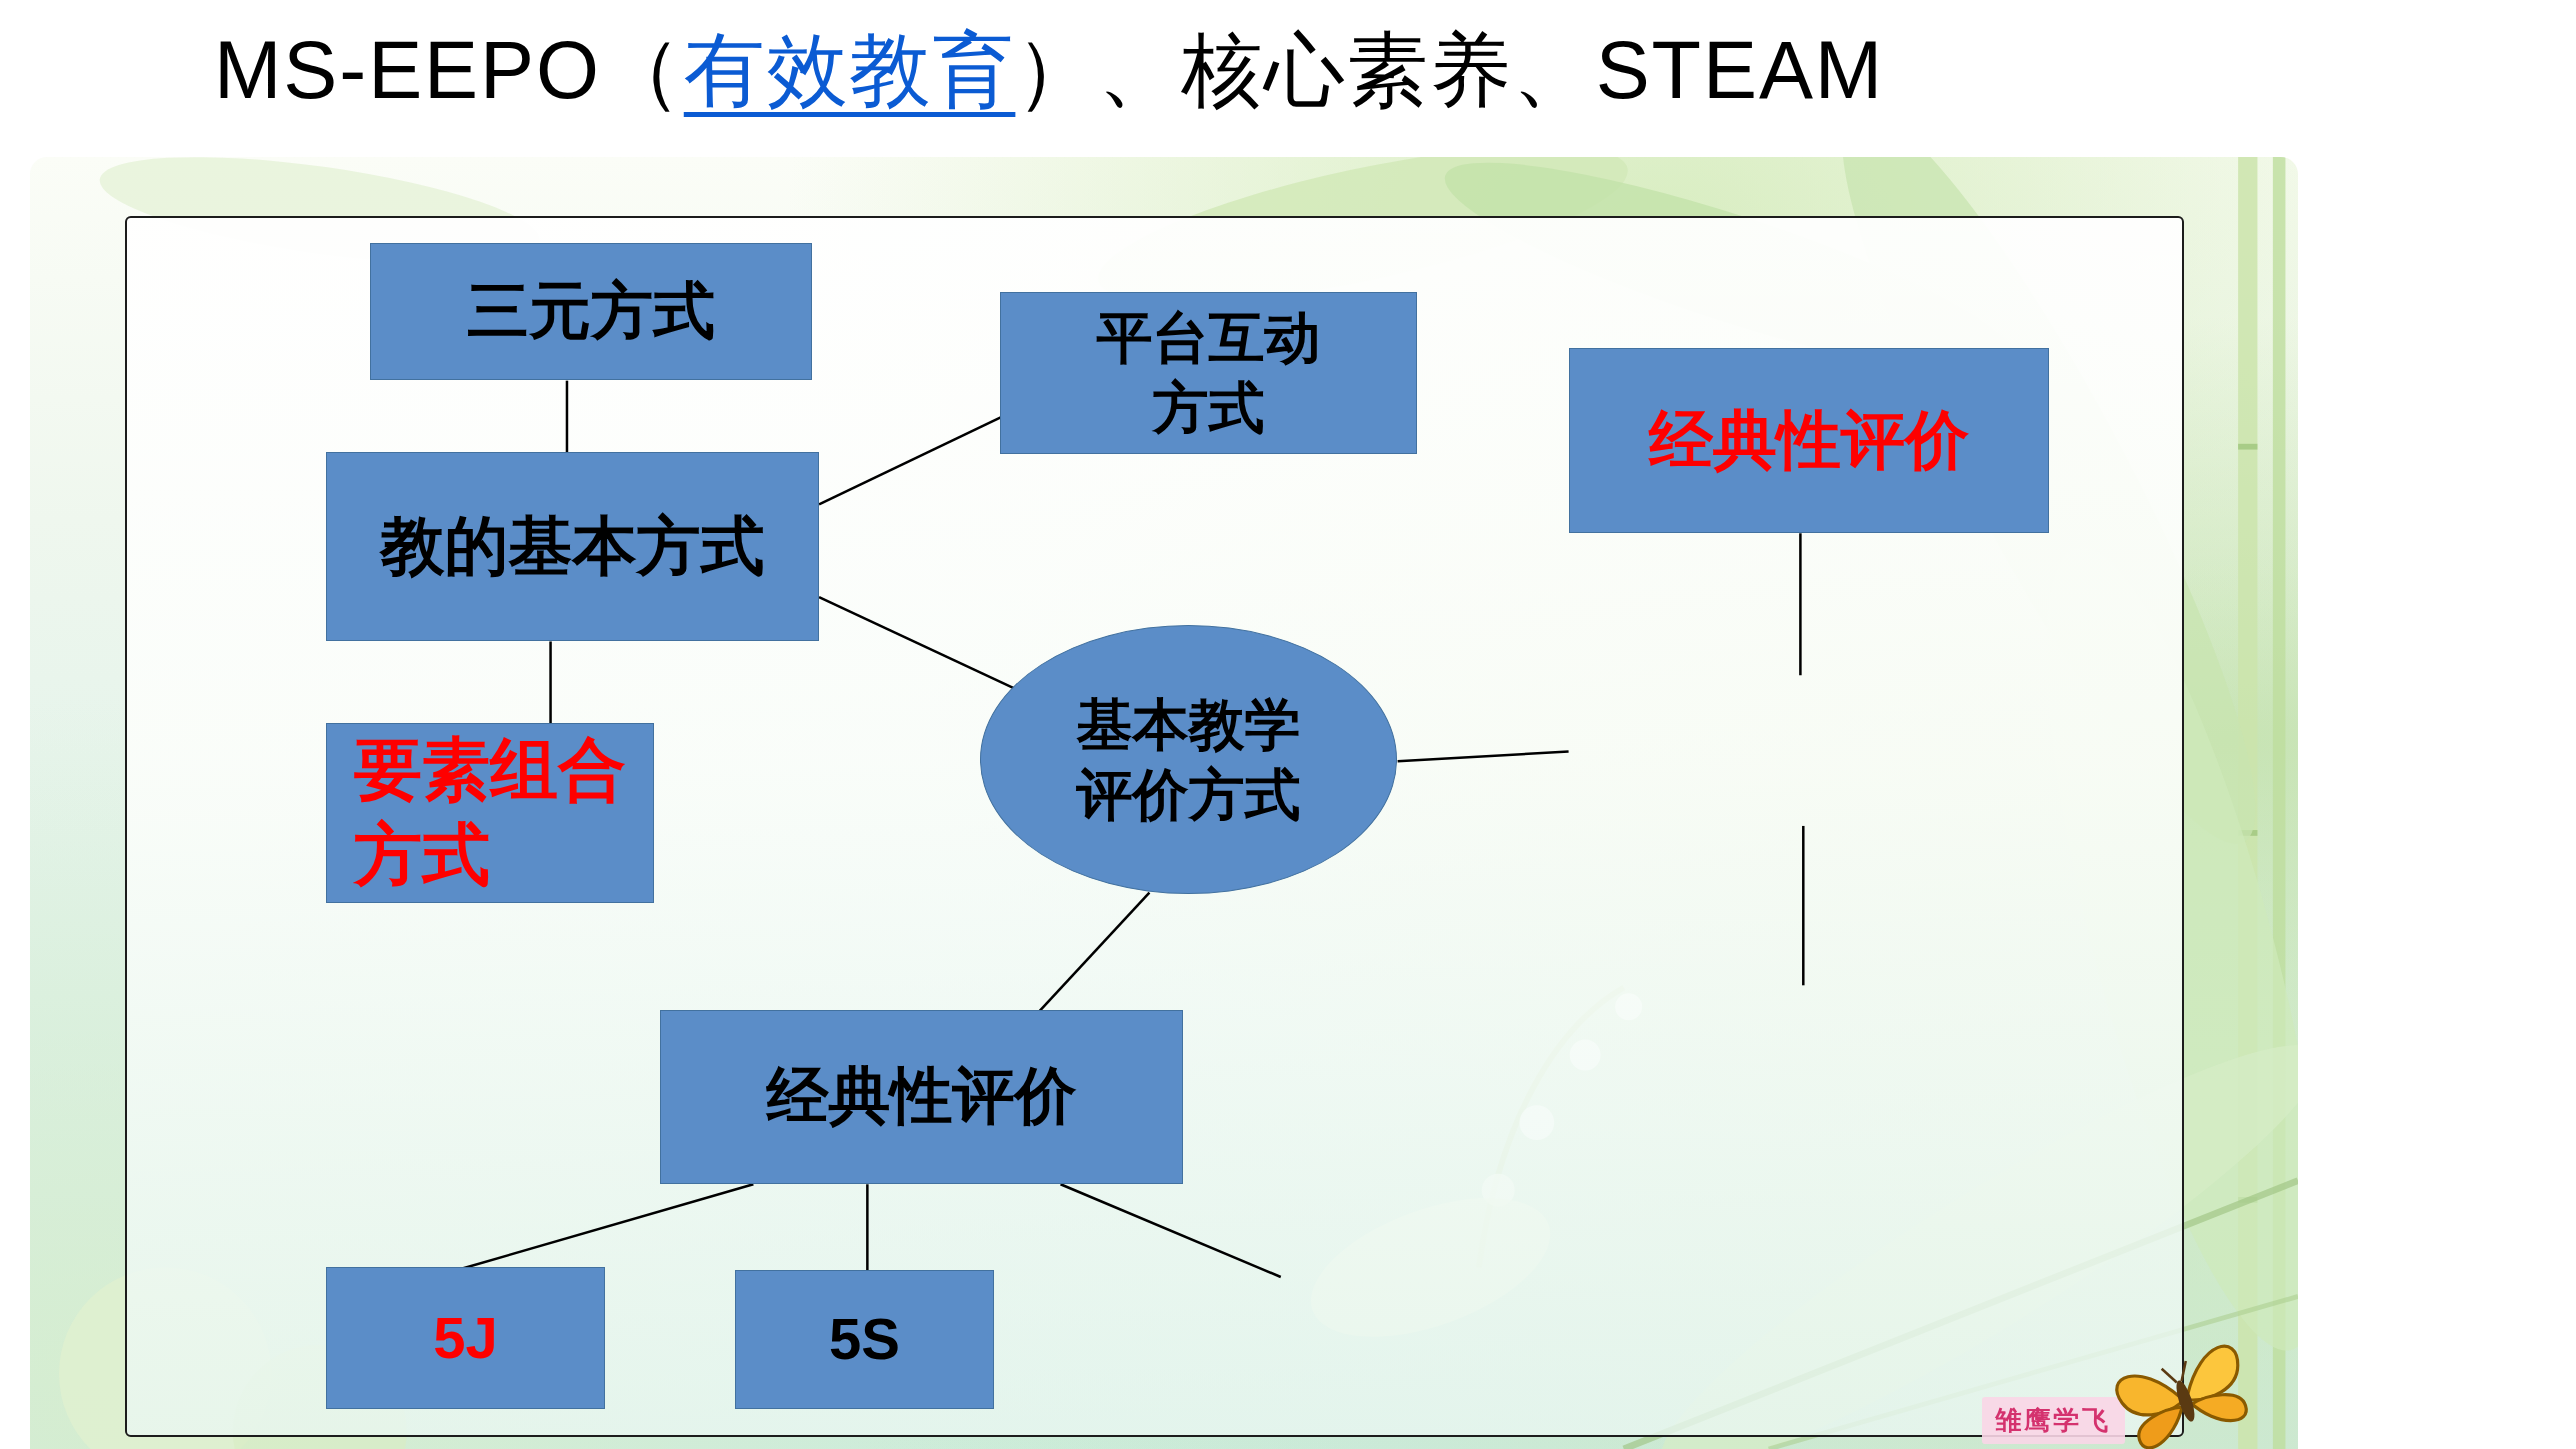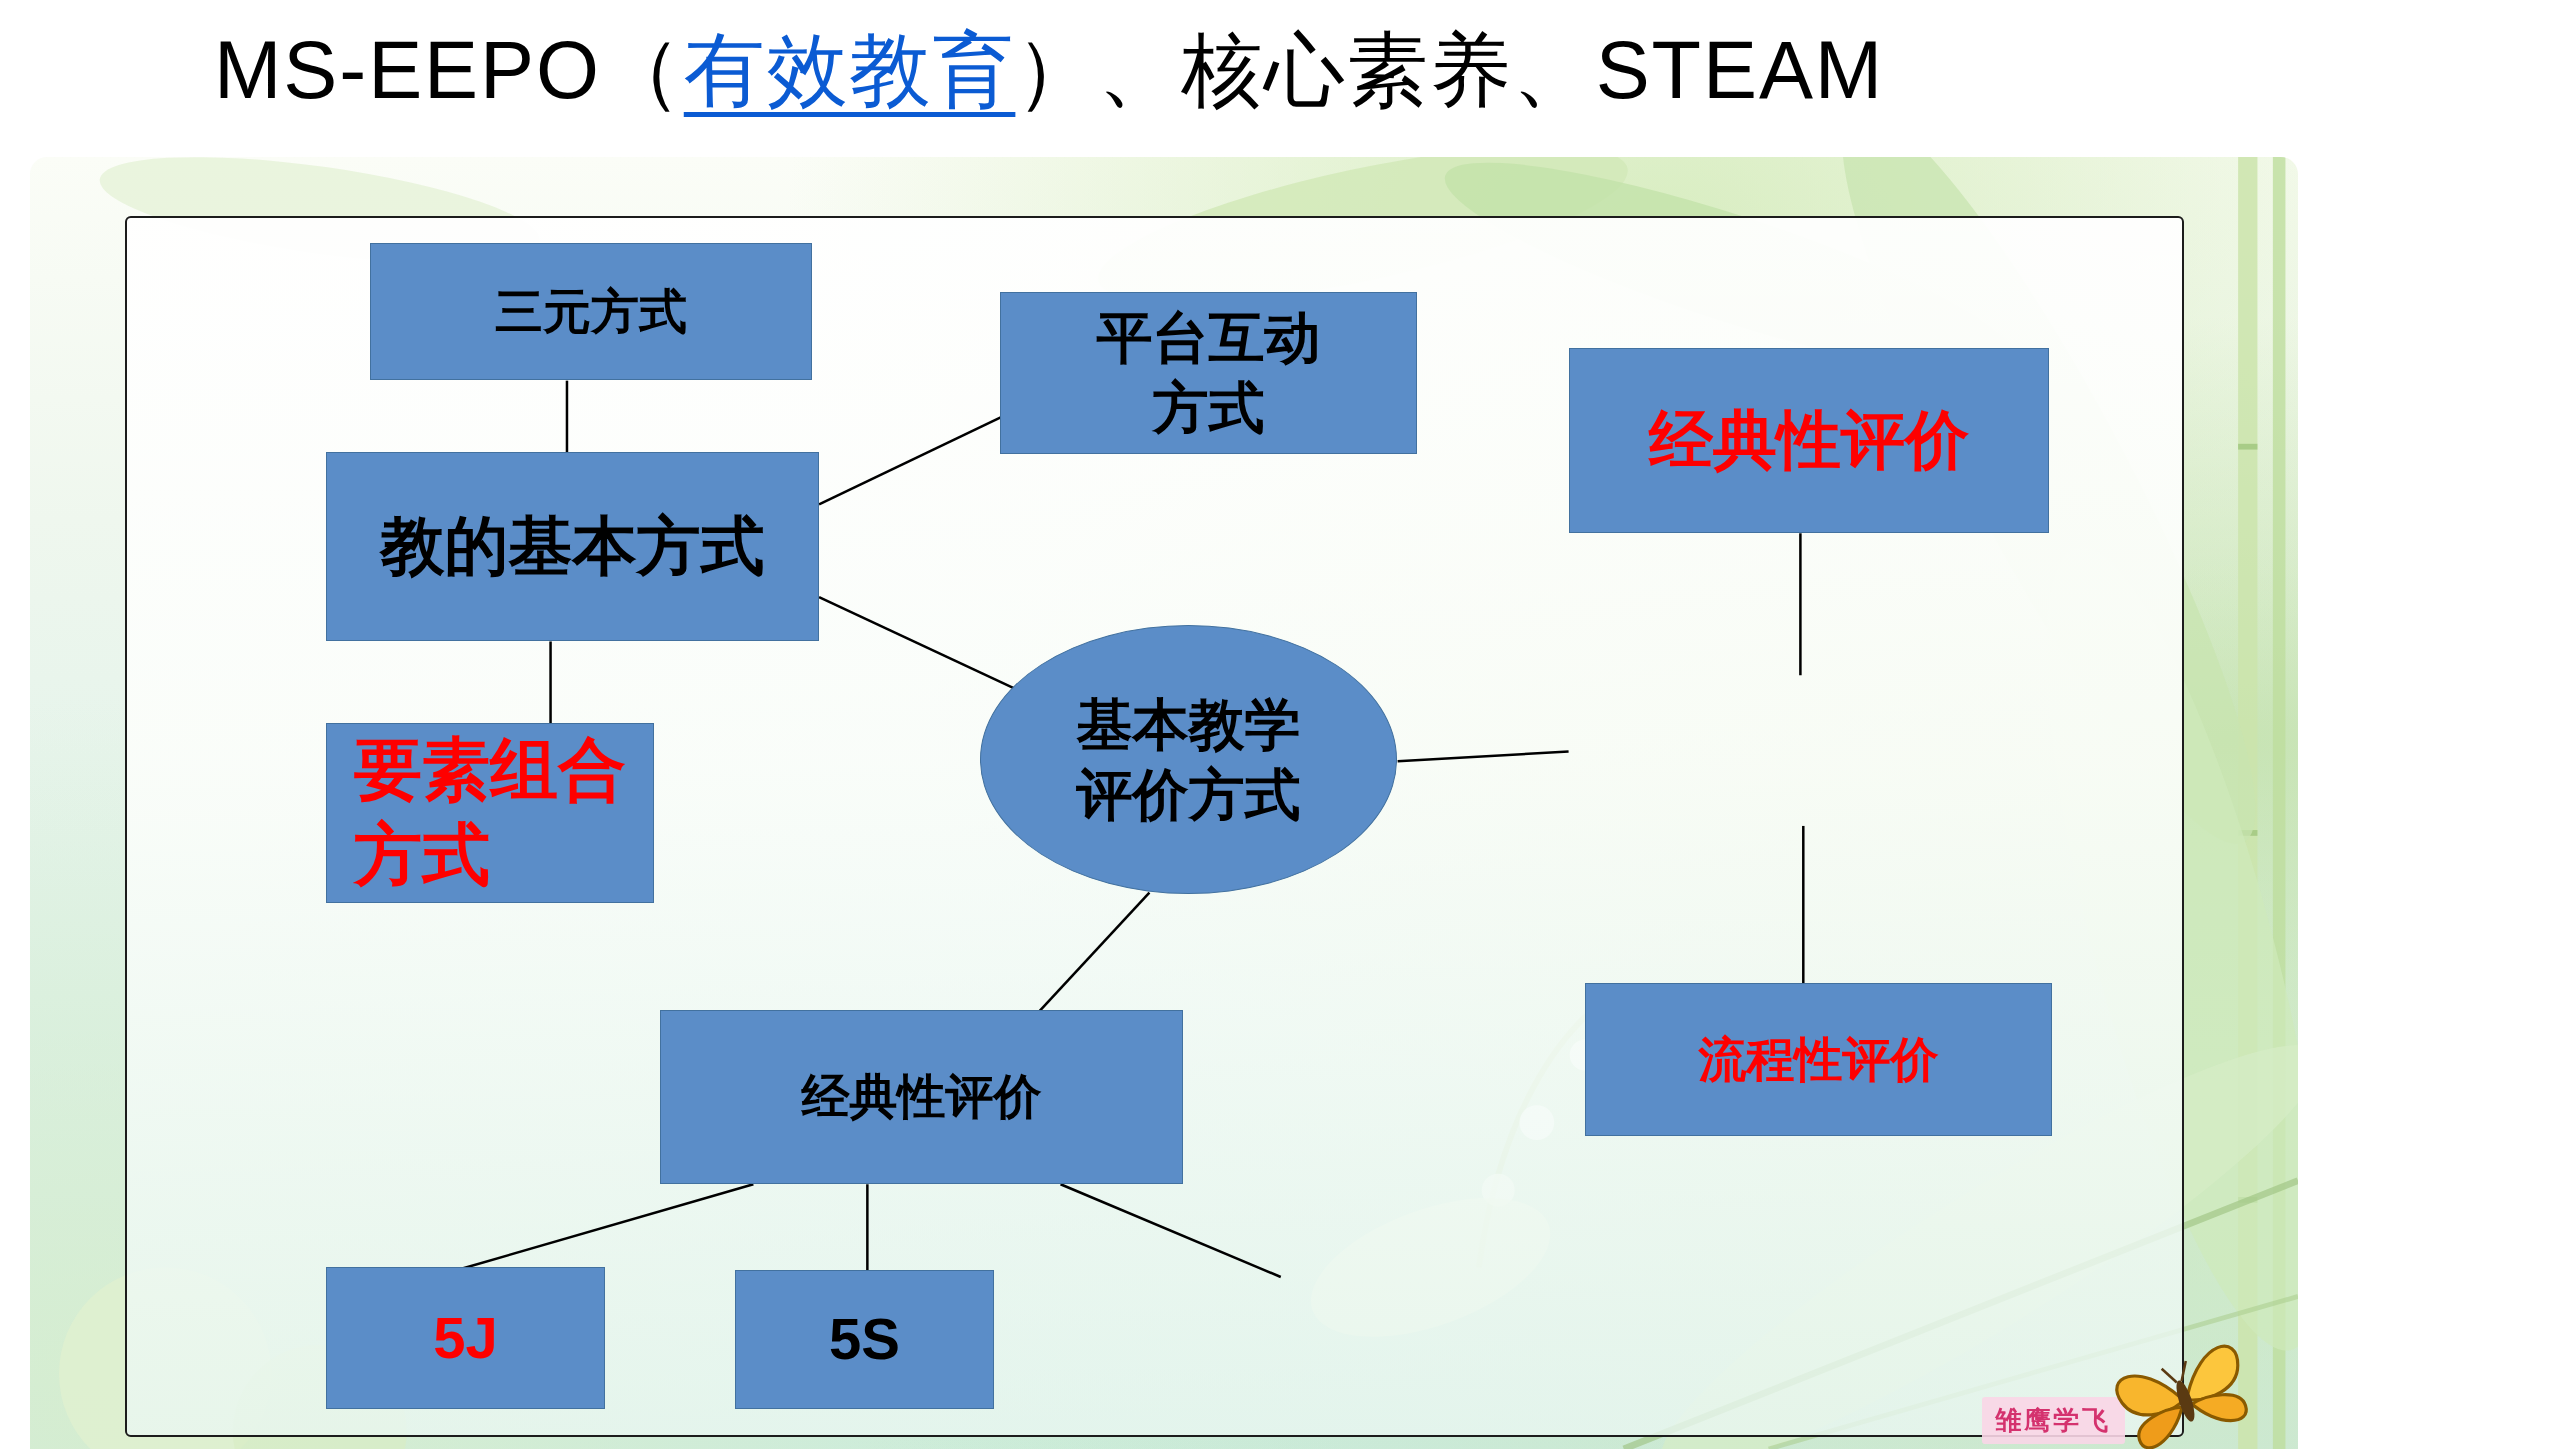--- a/index.html
+++ b/index.html
@@ -43,21 +43,21 @@
   
   .connectors { position:absolute; left:0; top:0; width:2576px; height:1450px; }
   .connectors line { stroke:#000; stroke-width:2.6; }
 
   
   .node {
     position:absolute; background:#5b8dc8; border:1.9px solid #42719f;
     display:flex; align-items:center; justify-content:center;
     text-align:center; color:#000; font-weight:700; line-height:1.25;
     font-family:"Liberation Serif", serif; white-space:pre-line;
-    font-size:48px;
+    font-size:62px;
   }
   .node.red { color:#fe0000; }
   .node.code { font-family:"Liberation Sans", sans-serif; font-size:58px; font-weight:700; }
 
   #node-sanyuan  { left:370px;  top:243px;  width:442px; height:137px; }
   #node-pingtai  { left:1000px; top:292px;  width:417px; height:162px; font-size:56px; }
   #node-jingdian { left:1569px; top:348px;  width:480px; height:185px; font-size:64px; }
   #node-jiaode   { left:326px;  top:452px;  width:493px; height:189px; font-size:64px; }
   #node-yaosu    { left:326px;  top:723px;  width:328px; height:180px; font-size:68px;
                    justify-content:flex-start; text-align:left; padding-left:27px; }
@@ -137,21 +137,20 @@
 
   <div class="node" id="node-sanyuan">三元方式</div>
   <div class="node" id="node-pingtai">平台互动
 方式</div>
   <div class="node red" id="node-jingdian">经典性评价</div>
   <div class="node" id="node-jiaode">教的基本方式</div>
   <div class="node red" id="node-yaosu">要素组合
 方式</div>
   <div class="node" id="node-jiben">基本教学
 评价方式</div>
-  <div class="node red" id="node-liucheng">流程性评价</div>
   <div class="node" id="node-xuede">经典性评价</div>
   <div class="node code red" id="node-5j">5J</div>
   <div class="node code" id="node-5s">5S</div>
 
   <div class="watermark">雏鹰学飞</div>
 
   <svg class="butterfly" viewBox="0 0 120 90">
     <g transform="rotate(-18 60 45)">
       <path d="M57,46 C34,8 4,12 12,36 C18,54 42,56 57,50 Z" fill="#f8b62d" stroke="#8a5a00" stroke-width="2.5"></path>
       <path d="M63,46 C86,8 116,12 108,36 C102,54 78,56 63,50 Z" fill="#fcc63d" stroke="#8a5a00" stroke-width="2.5"></path>

